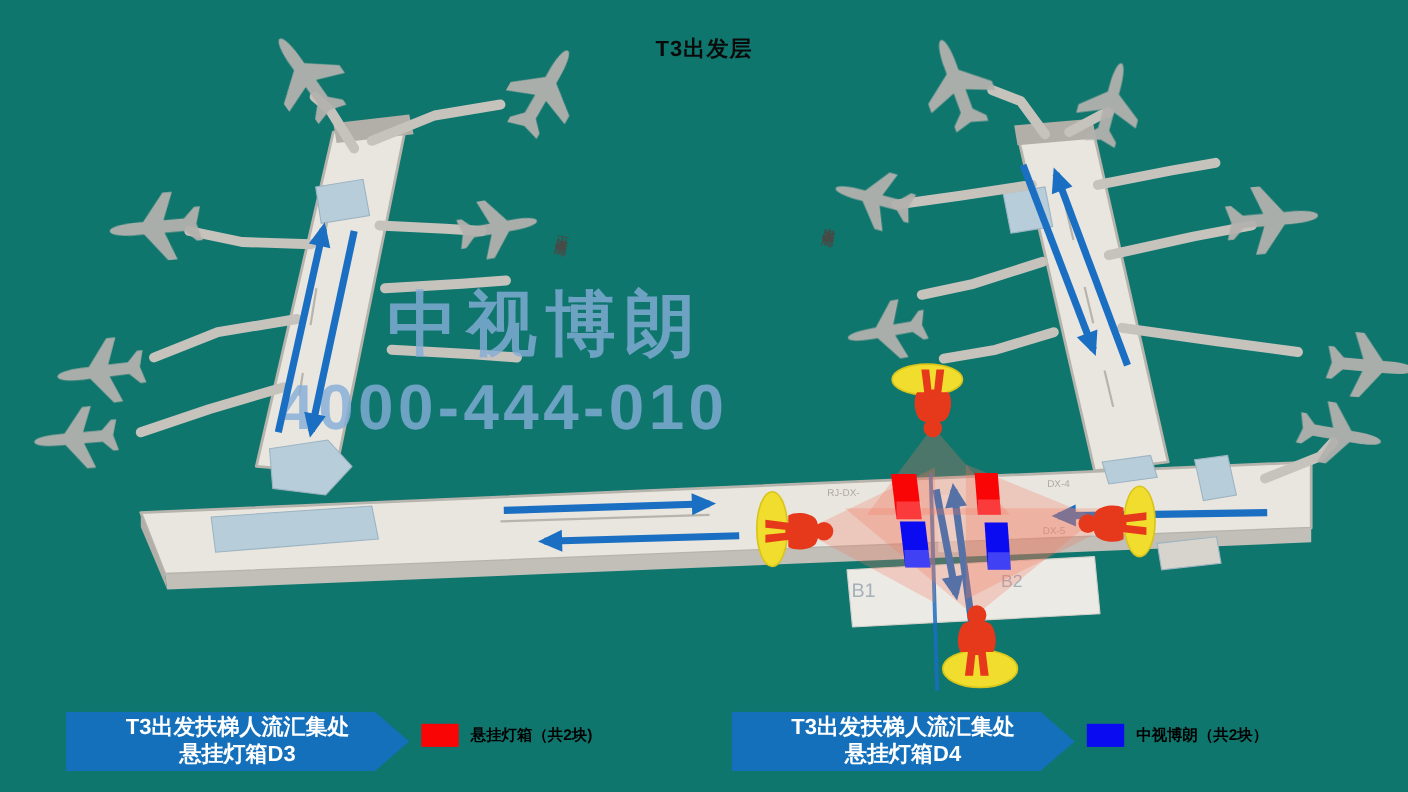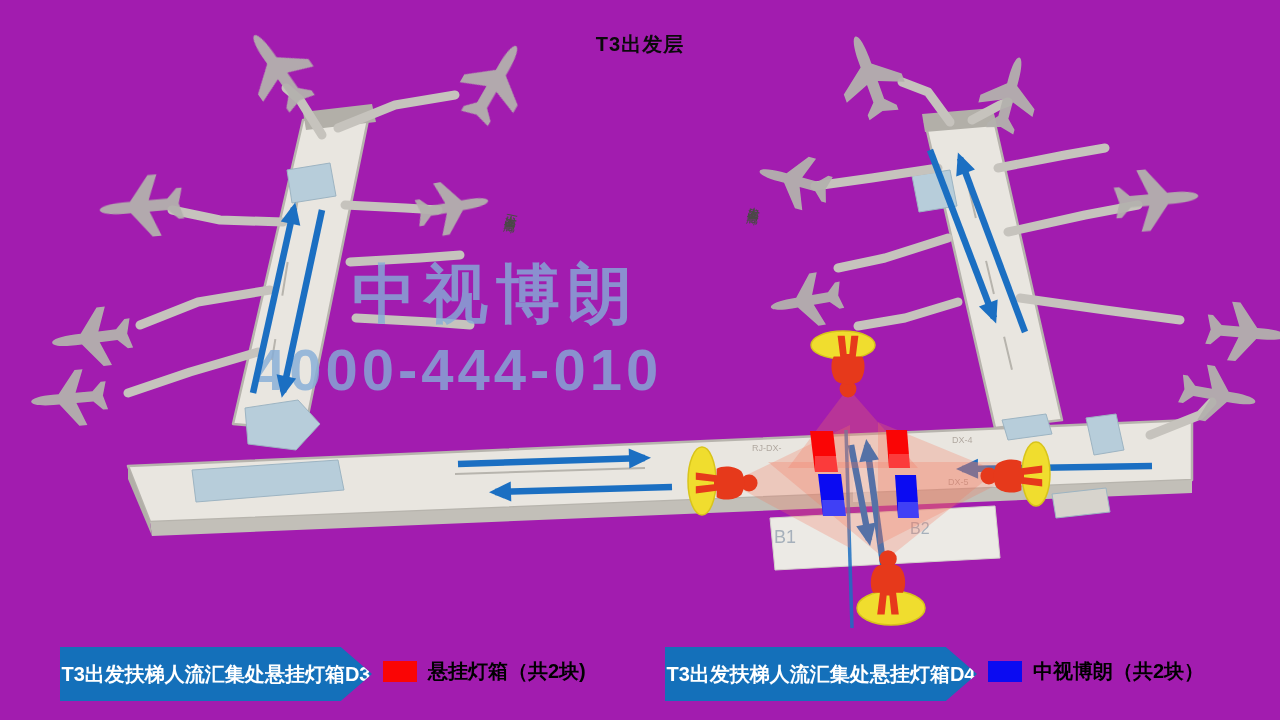--- a/index.html
+++ b/index.html
@@ -1,42 +1,42 @@
 <!DOCTYPE html>
 <html><head>
 <meta charset="utf-8">
 <style>
   html,body { margin:0; padding:0; background:#ffffff; }
   .stage {
     position:relative; width:1280px; height:720px; overflow:hidden;
-    background:#a21caf;
+    background:#0f766e;
     font-family:"Liberation Sans","DejaVu Sans",sans-serif;
   }
   .title {
     position:absolute; top:31px; left:0; width:100%;
     text-align:center; font-size:20px; font-weight:bold; color:#0a0a0a;
     letter-spacing:1px;
   }
   svg.diagram { position:absolute; left:0; top:0; }
   .banner {
     position:absolute; top:647px; width:312px; height:54px;
     clip-path:polygon(0 0, 90% 0, 100% 50%, 90% 100%, 0 100%);
     color:#ffffff; font-weight:bold; font-size:20px; line-height:25px;
-    display:flex; flex-direction:row; justify-content:center; align-items:center;
+    display:flex; flex-direction:column; justify-content:center; align-items:center;
     text-align:center;
   }
   .banner-left  { left:60px; }
   .banner-right { left:665px; }
   .legend {
     position:absolute; top:658px; display:flex; align-items:center; gap:11px;
   }
   .legend-left  { left:383px; }
   .legend-right { left:988px; }
   .swatch { display:inline-block; width:34px; height:21px; }
-  .legend-text { font-size:20px; font-weight:bold; color:#000; white-space:nowrap; }
+  .legend-text { font-size:14px; font-weight:bold; color:#000; white-space:nowrap; }
   .vlabel { writing-mode:vertical-rl; text-orientation:upright; }
 </style>
 </head>
 <body>
 
 <div class="stage">
 
   <div class="title">T3出发层</div>
 
   <svg class="diagram" width="1280" height="720" viewBox="0 0 1280 720">

